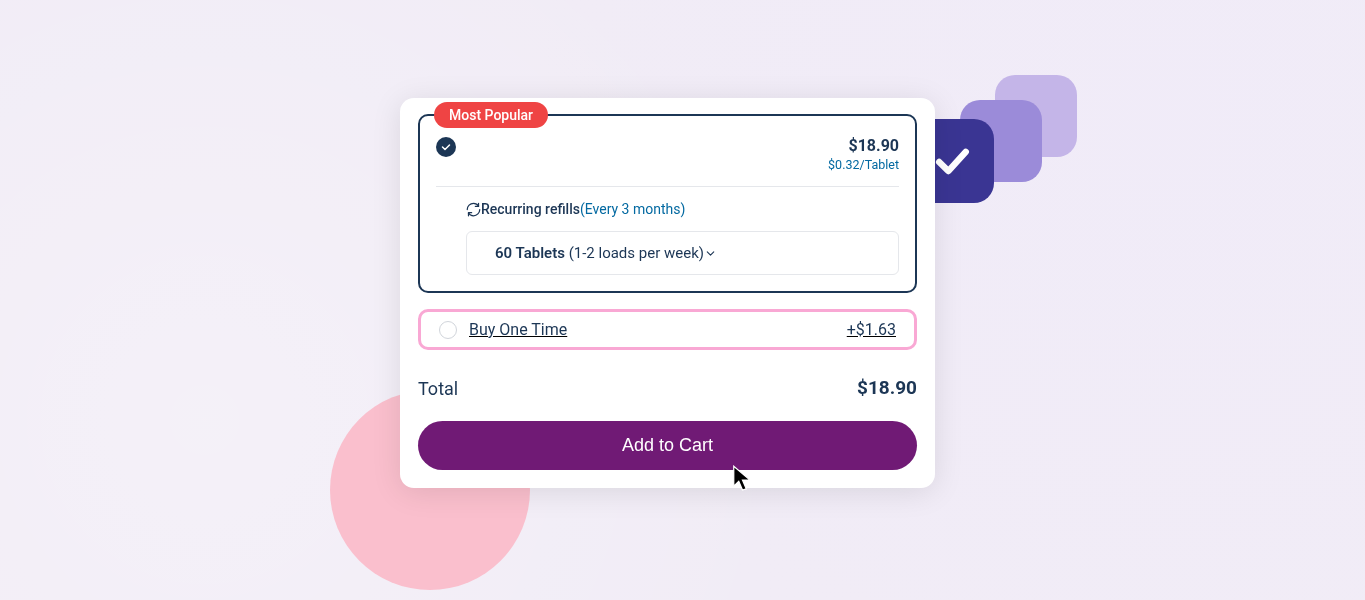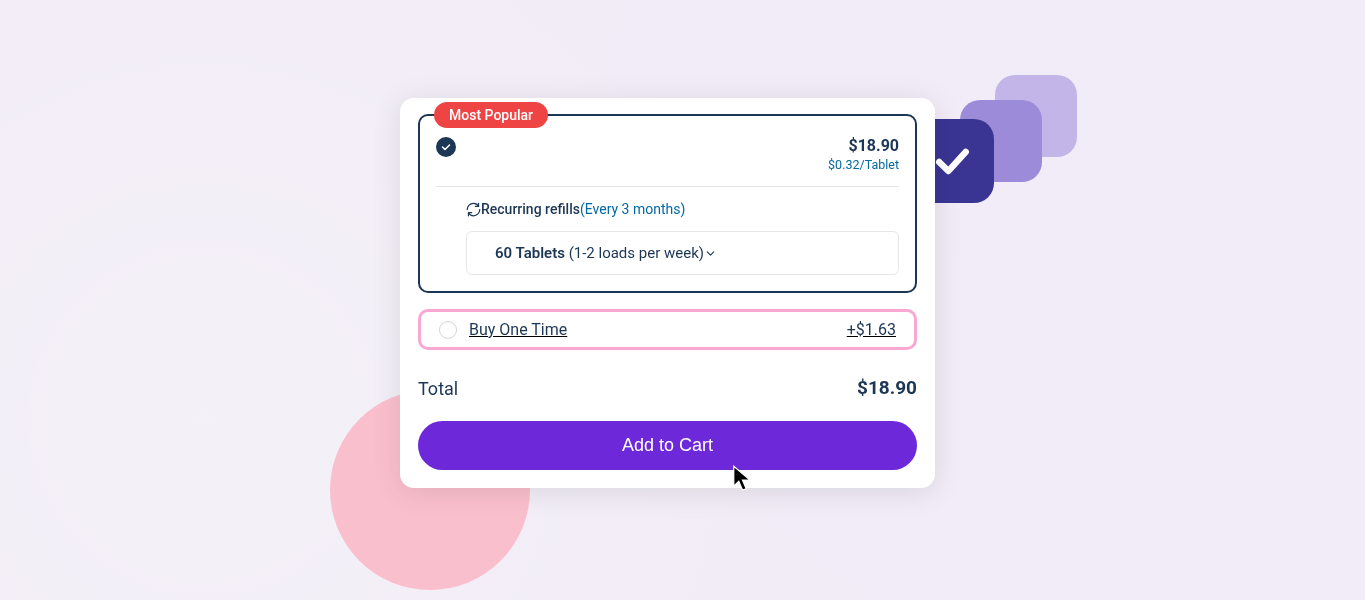--- a/index.html
+++ b/index.html
@@ -243,21 +243,21 @@
     }
     
     .total-value {
       color: #1c3655;
       font-size: 19px;
       font-weight: 700;
     }
     
     .add-to-cart {
       width: 100%;
-      background: #6d28d9;
+      background: #701a75;
       color: #ffffff;
       border: none;
       border-radius: 26px;
       padding: 14px;
       font-size: 18px;
       font-weight: 500;
       cursor: pointer;
     }
     
     .cursor-icon {

